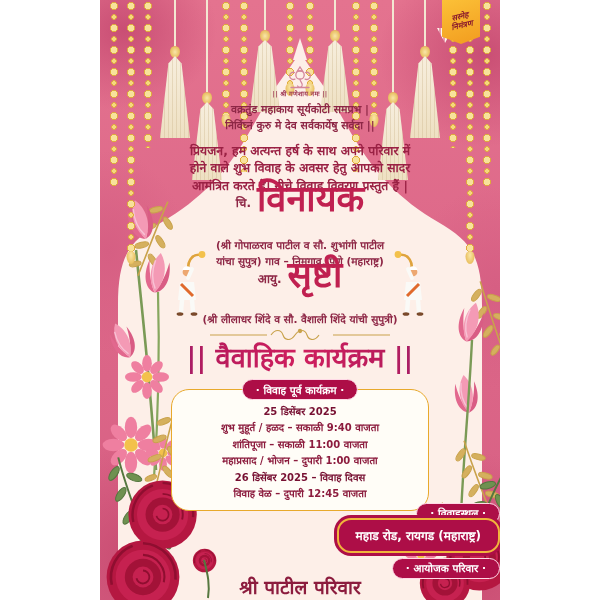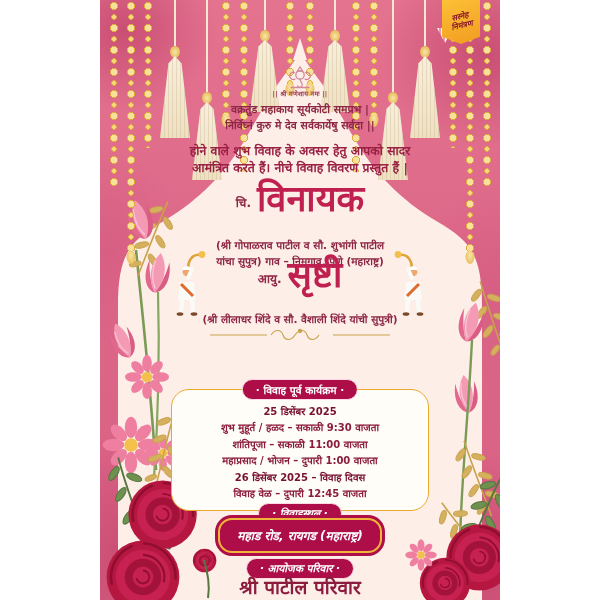--- a/index.html
+++ b/index.html
@@ -64,21 +64,21 @@
     background:linear-gradient(90deg,#6d2b8e 0%,#b81b5c 28%,#cf1f5e 50%,#b81b5c 72%,#6d2b8e 100%);
     -webkit-background-clip:text;background-clip:text;color:#c2185b;-webkit-text-fill-color:transparent;}
   .sched-box{position:absolute;top:389px;left:50%;transform:translateX(-50%);width:244px;
     background:#fffdf7;border:1.6px solid #e8a92c;border-radius:18px;padding:14px 6px 8px;}
   .pill{display:inline-block;background:#ad0e47;color:#ffffff;font-weight:bold;
     border:1px solid #ffd9e6;border-radius:11px;padding:2.5px 13px;font-size:10.5px;white-space:nowrap;}
   .sched-pill{position:absolute;top:-11px;left:50%;transform:translateX(-50%);}
   .sched-line{font-size:10px;line-height:16.4px;font-weight:bold;color:#8c1c3e;}
   .sched-line.strong{font-weight:900;color:#771032;}
   .venue-pill{top:502px;} .org-pill{top:557px;}
-  .pill-row{text-align:center;font-style:italic;}
+  .pill-row{text-align:right;}
   .venue-box-row{top:518px;}
   .venue-box{display:inline-block;background:#ad0e47;color:#ffffff;font-weight:bold;font-size:12px;
     padding:7px 17px;border:2px solid #f0b43c;border-radius:14px;box-shadow:0 0 0 3px #ad0e47;}
   .organizer-name{top:574px;font-size:19px;font-weight:bold;color:#8c1c3e;}
 </style>
 </head>
 <body>
 
 <div id="stage">
   <div id="card">
@@ -234,20 +234,21 @@
         <path d="M18 15 c0 3.4 3.4 4 2 7 c-.9 1.8 -3.6 1.6 -4.4 0"></path>
         <path d="M9 23.5 h18"></path>
       </svg>
 
       <div class="abs shloka">
         <div>वक्रतुंड महाकाय सूर्यकोटी समप्रभ |</div>
         <div>निर्विघ्नं कुरु मे देव सर्वकार्येषु सर्वदा ||</div>
       </div>
       <div class="abs invocation">|| श्री गणेशाय नमः ||</div>
       <div class="abs invite">
+        <div>प्रियजन, हम अत्यन्त हर्ष के साथ अपने परिवार में</div>
         <div>होने वाले शुभ विवाह के अवसर हेतु आपको सादर</div>
         <div>आमंत्रित करते हैं। नीचे विवाह विवरण प्रस्तुत हैं |</div>
       </div>
 
       <div class="abs groom-row name-row">
         <span class="name-prefix">चि.</span>
         <span class="big-name">विनायक</span>
       </div>
       <div class="abs parents groom-parents">
         <div>(श्री गोपाळराव पाटील व सौ. शुभांगी पाटील</div>
@@ -284,25 +285,26 @@
         <span class="big-name">सृष्टी</span>
       </div>
       <div class="abs parents bride-parents">(श्री लीलाधर शिंदे व सौ. वैशाली शिंदे यांची सुपुत्री)</div>
 
       <svg class="abs divider" style="left:50%;transform:translateX(-50%);width:190px;" height="13" viewBox="0 0 190 13" fill="none" stroke="#c9a24b" stroke-width="1.1">
         <path d="M5 8 H62 M128 8 H185"></path>
         <path d="M66 8 c4 -6 10 -6 12 0 c2 6 8 6 12 0 c4 -6 10 -6 12 0 c2 6 8 6 12 0"></path>
         <circle cx="95" cy="4" r="1.6" fill="#c9a24b"></circle>
       </svg>
 
+      <div class="abs program-title">|| वैवाहिक कार्यक्रम ||</div>
 
       <div class="sched-box">
         <span class="pill sched-pill">· विवाह पूर्व कार्यक्रम ·</span>
         <div class="sched-line strong">25 डिसेंबर 2025</div>
-        <div class="sched-line">शुभ मुहूर्त / हळद – सकाळी 9:30 वाजता</div>
+        <div class="sched-line">शुभ मुहूर्त / हळद – सकाळी 9:40 वाजता</div>
         <div class="sched-line">शांतिपूजा – सकाळी 11:00 वाजता</div>
         <div class="sched-line">महाप्रसाद / भोजन – दुपारी 1:00 वाजता</div>
         <div class="sched-line strong">26 डिसेंबर 2025 – विवाह दिवस</div>
         <div class="sched-line">विवाह वेळ – दुपारी 12:45 वाजता</div>
       </div>
 
       <div class="abs pill-row venue-pill">
         <span class="pill">· विवाहस्थल ·</span>
       </div>
       <div class="abs pill-row venue-box-row">

